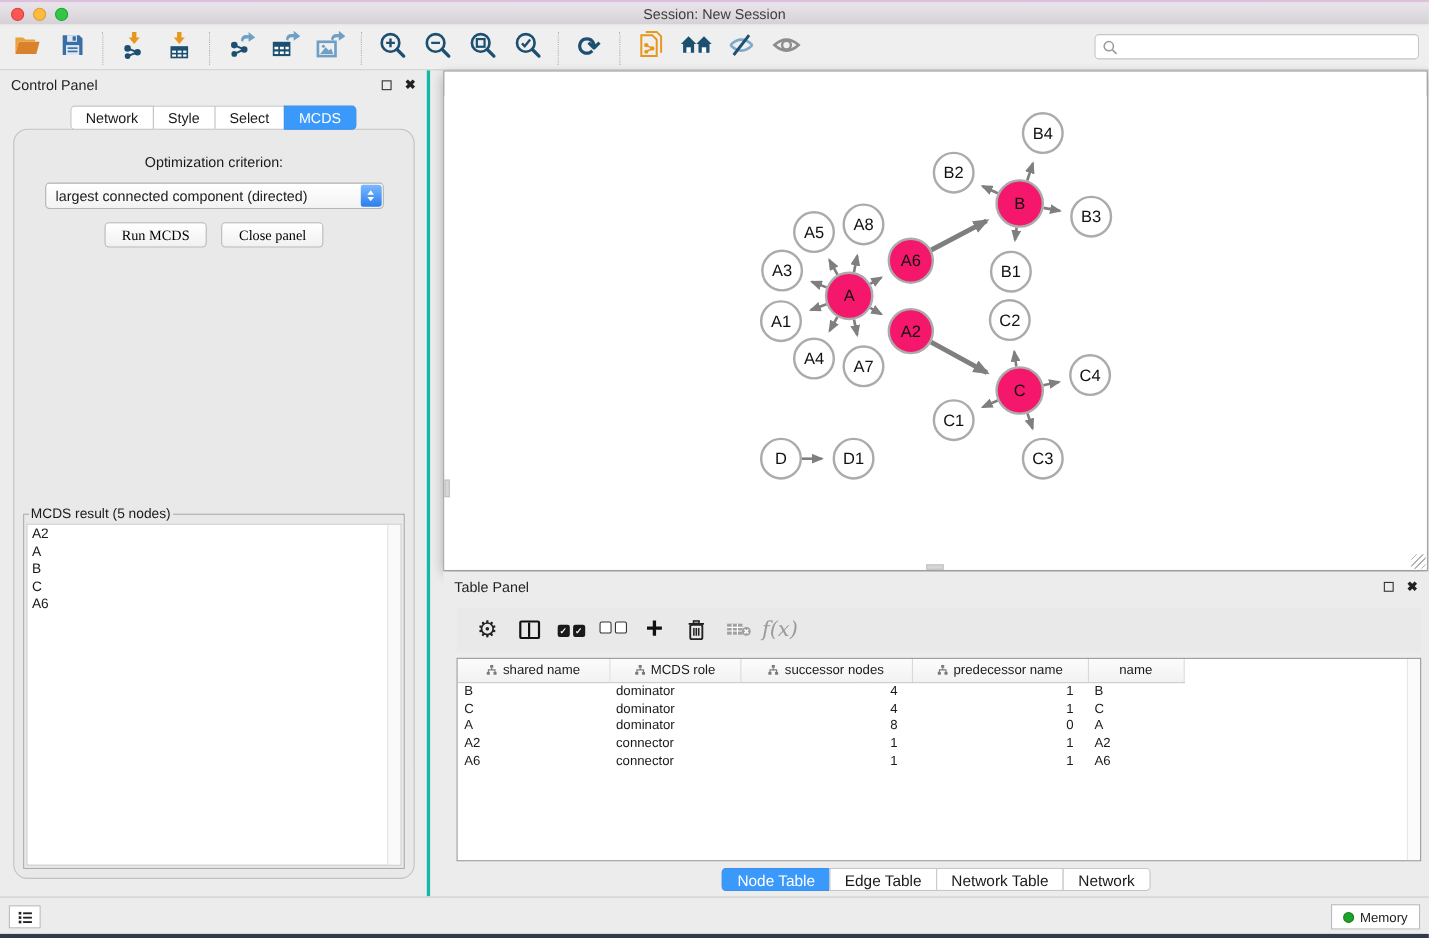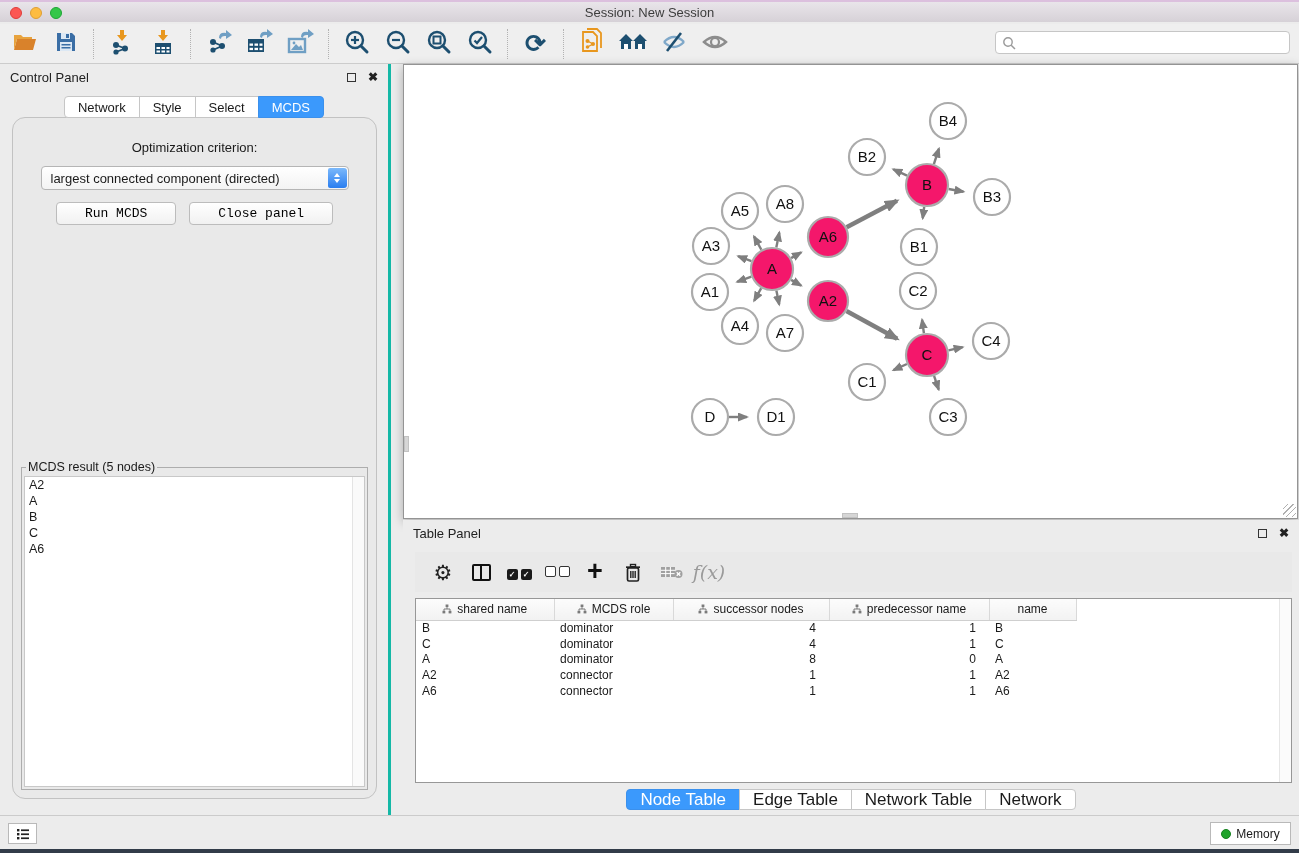--- a/index.html
+++ b/index.html
@@ -43,21 +43,21 @@
     background:#e9e9e9; border:1px solid #c2c2c2; border-radius:13px; }
   .opt-label { text-align:center; margin-top:22px; font-size:13px; }
   .mac-select { position:relative; margin:11px auto 0 auto; width:308px; height:24px; background:linear-gradient(#ffffff,#f3f3f3);
     border:1px solid #b5b5b5; border-radius:4px; font-size:13px; display:flex; align-items:center; padding:0 26px 0 9px; }
   .select-stepper { position:absolute; right:1px; top:1px; width:19px; height:20px; border-radius:2px 3px 3px 2px;
     background:linear-gradient(#7cb9fb,#2a7ef0); display:flex; flex-direction:column; align-items:center; justify-content:center; gap:2px; }
   .select-stepper .up { width:0;height:0;border-left:3.5px solid transparent;border-right:3.5px solid transparent;border-bottom:4.5px solid #fff;}
   .select-stepper .down { width:0;height:0;border-left:3.5px solid transparent;border-right:3.5px solid transparent;border-top:4.5px solid #fff;}
   .cp-buttons { display:flex; justify-content:center; gap:13px; margin-top:12px; }
   .mac-btn { height:23px; background:linear-gradient(#ffffff,#f1f1f1); border:1px solid #bcbcbc; border-radius:4px;
-    font-size:13px; padding:0 28px; font-family:Liberation Mono, monospace; cursor:default; }
+    font-size:13px; padding:0 15px; font-family:Liberation Serif, serif; cursor:default; }
   .mcds-fieldset { position:absolute; left:4px; right:4px; top:338px; bottom:4px;
     border:1px solid #adadad; margin:4px; padding:2px; font-size:12.5px; }
   .mcds-fieldset legend { font-size:12.5px; padding:0 2px; margin-left:2px; }
   .mcds-list { position:relative; width:100%; height:100%; background:#fff; border:1px solid #c8c8c8; overflow:hidden; }
   .mcds-item { font-size:12.5px; line-height:16px; padding-left:4px; }
   .mcds-scroll { position:absolute; right:0; top:0; bottom:0; width:12px; background:#fafafa; border-left:1px solid #e4e4e4; }
   
   .net-window { position:absolute; left:403px; top:64px; width:895px; height:455px; background:#fff;
     border:1px solid #949494; box-shadow:0 3px 10px rgba(0,0,0,.28); }
   .net-titlebar { height:22px; background:linear-gradient(#ededed,#dadada); border-bottom:1px solid #b5b5b5;
@@ -83,21 +83,21 @@
   .fx { font-family:"DejaVu Serif", serif; font-style:italic; font-size:19px; color:#9a9a9a; }
   .tbl-wrap { position:absolute; left:12px; right:7px; top:78px; bottom:32px; background:#fff; border:1px solid #979797; overflow:hidden; }
   .tbl { border-collapse:collapse; table-layout:fixed; }
   .tbl th { height:21px; background:linear-gradient(#fcfcfc,#f2f2f2); border-right:1px solid #d9d9d9; border-bottom:1px solid #cfcfcf;
     font-size:12px; font-weight:normal; text-align:center; white-space:nowrap; overflow:hidden; }
   .tbl td { font-size:12px; height:15.8px; padding:0 6px; white-space:nowrap; }
   .tbl td.num { text-align:right; padding-right:13px; }
   .th-inner{ display:flex; align-items:center; justify-content:center; gap:5px; }
   .tbl-scroll { position:absolute; right:0; top:0; bottom:0; width:12px; background:#fbfbfb; border-left:1px solid #e6e6e6; }
   .tp-tabs { position:absolute; left:0; right:0; bottom:5px; display:flex; justify-content:center; }
-  .tp-tab { height:21px; display:flex; align-items:center; padding:0 13px; font-size:17px; background:#fff;
+  .tp-tab { height:21px; display:flex; align-items:center; padding:0 13px; font-size:14px; background:#fff;
     border:1px solid #c6c6c6; margin-left:-1px; cursor:default; }
   .tp-tab:first-child{ border-radius:4px 0 0 4px; margin-left:0; }
   .tp-tab:last-child{ border-radius:0 4px 4px 0; }
   .tp-tab.selected{ background:#3b99fc; border-color:#3b90ec; color:#fff; }
   
   .statusbar { position:absolute; left:0; top:815px; width:1299px; height:34px; background:#ececec; border-top:1px solid #cbcbcb; }
   .status-left-btn { position:absolute; left:8px; top:7px; width:29px; height:21px; background:#fff; border:1px solid #b9b9b9;
     display:flex; align-items:center; justify-content:center; font-size:13px; color:#222; }
   .memory-btn { position:absolute; right:8px; top:6px; width:81px; height:23px; background:#fff; border:1px solid #b9b9b9;
     display:flex; align-items:center; justify-content:center; gap:5px; font-size:12px; }

